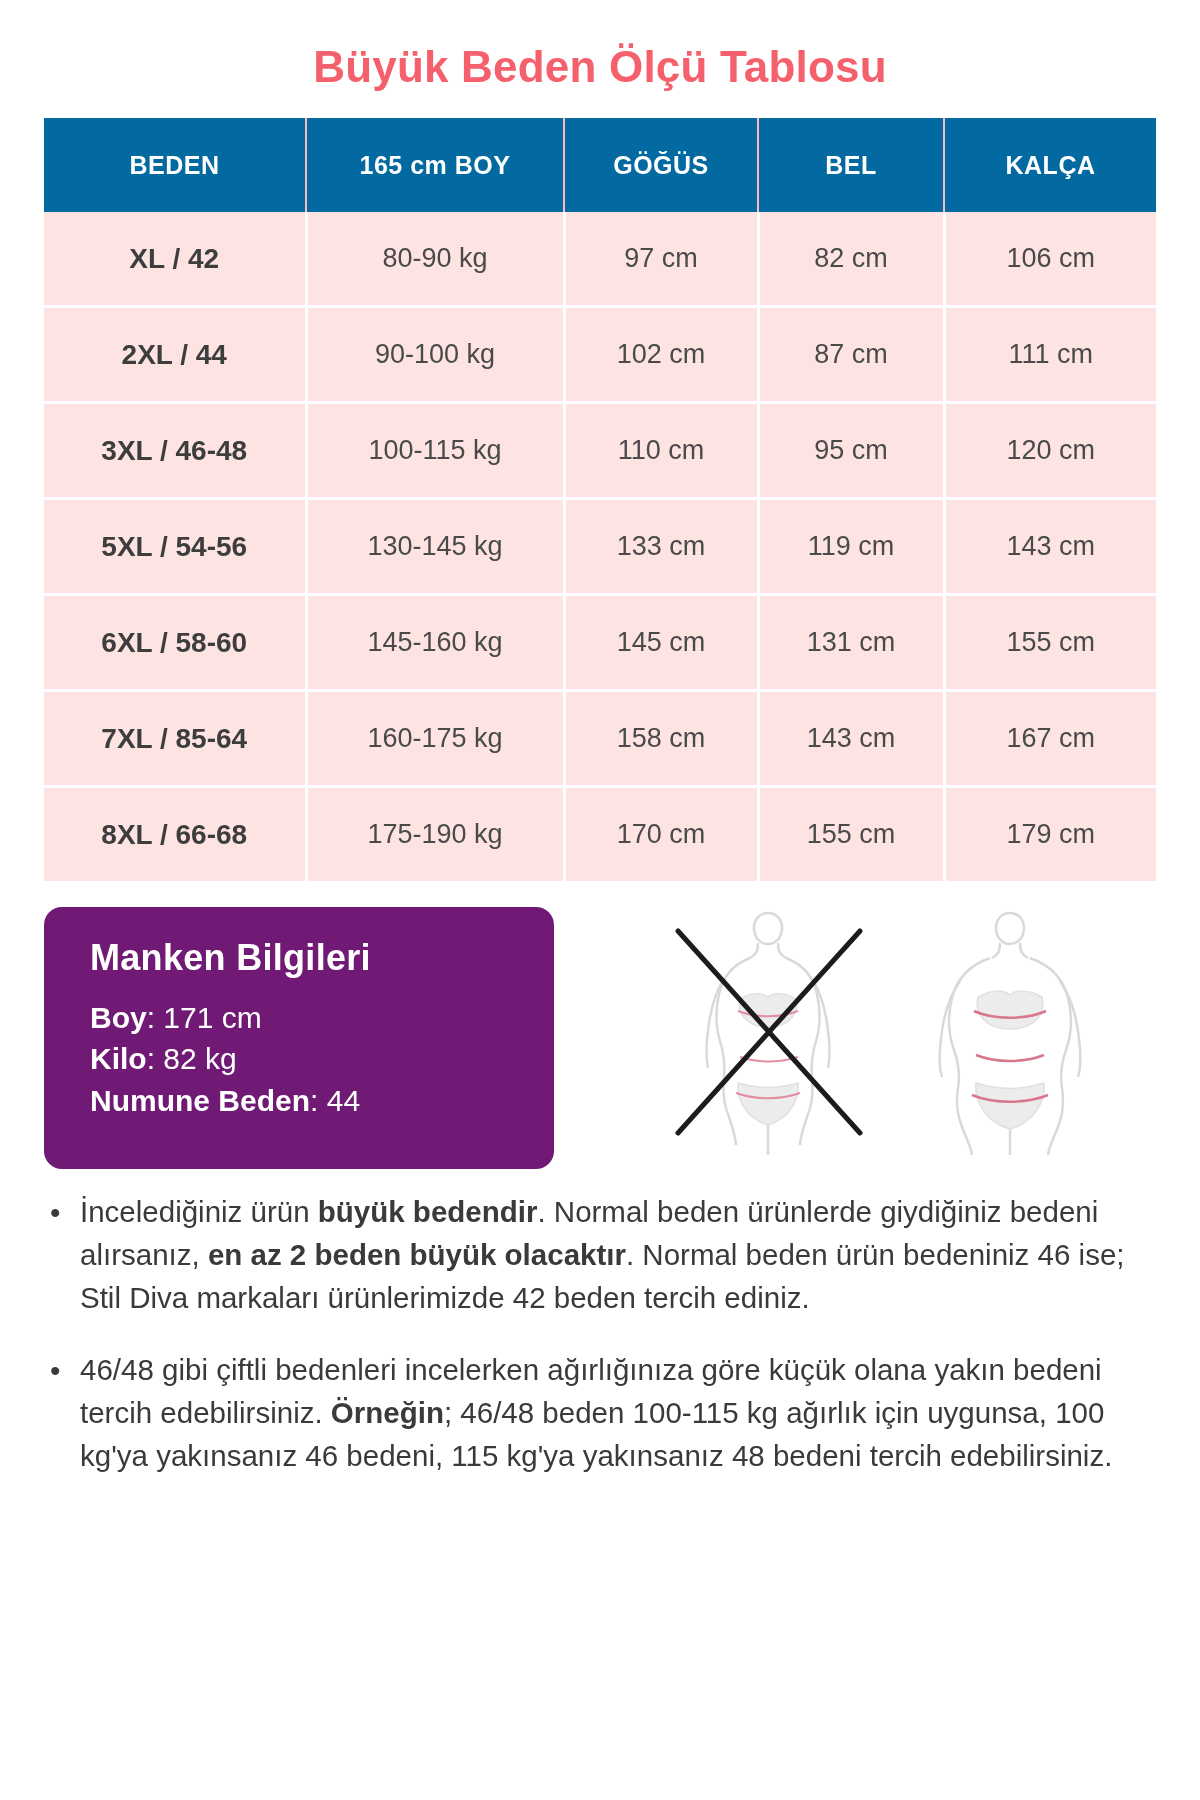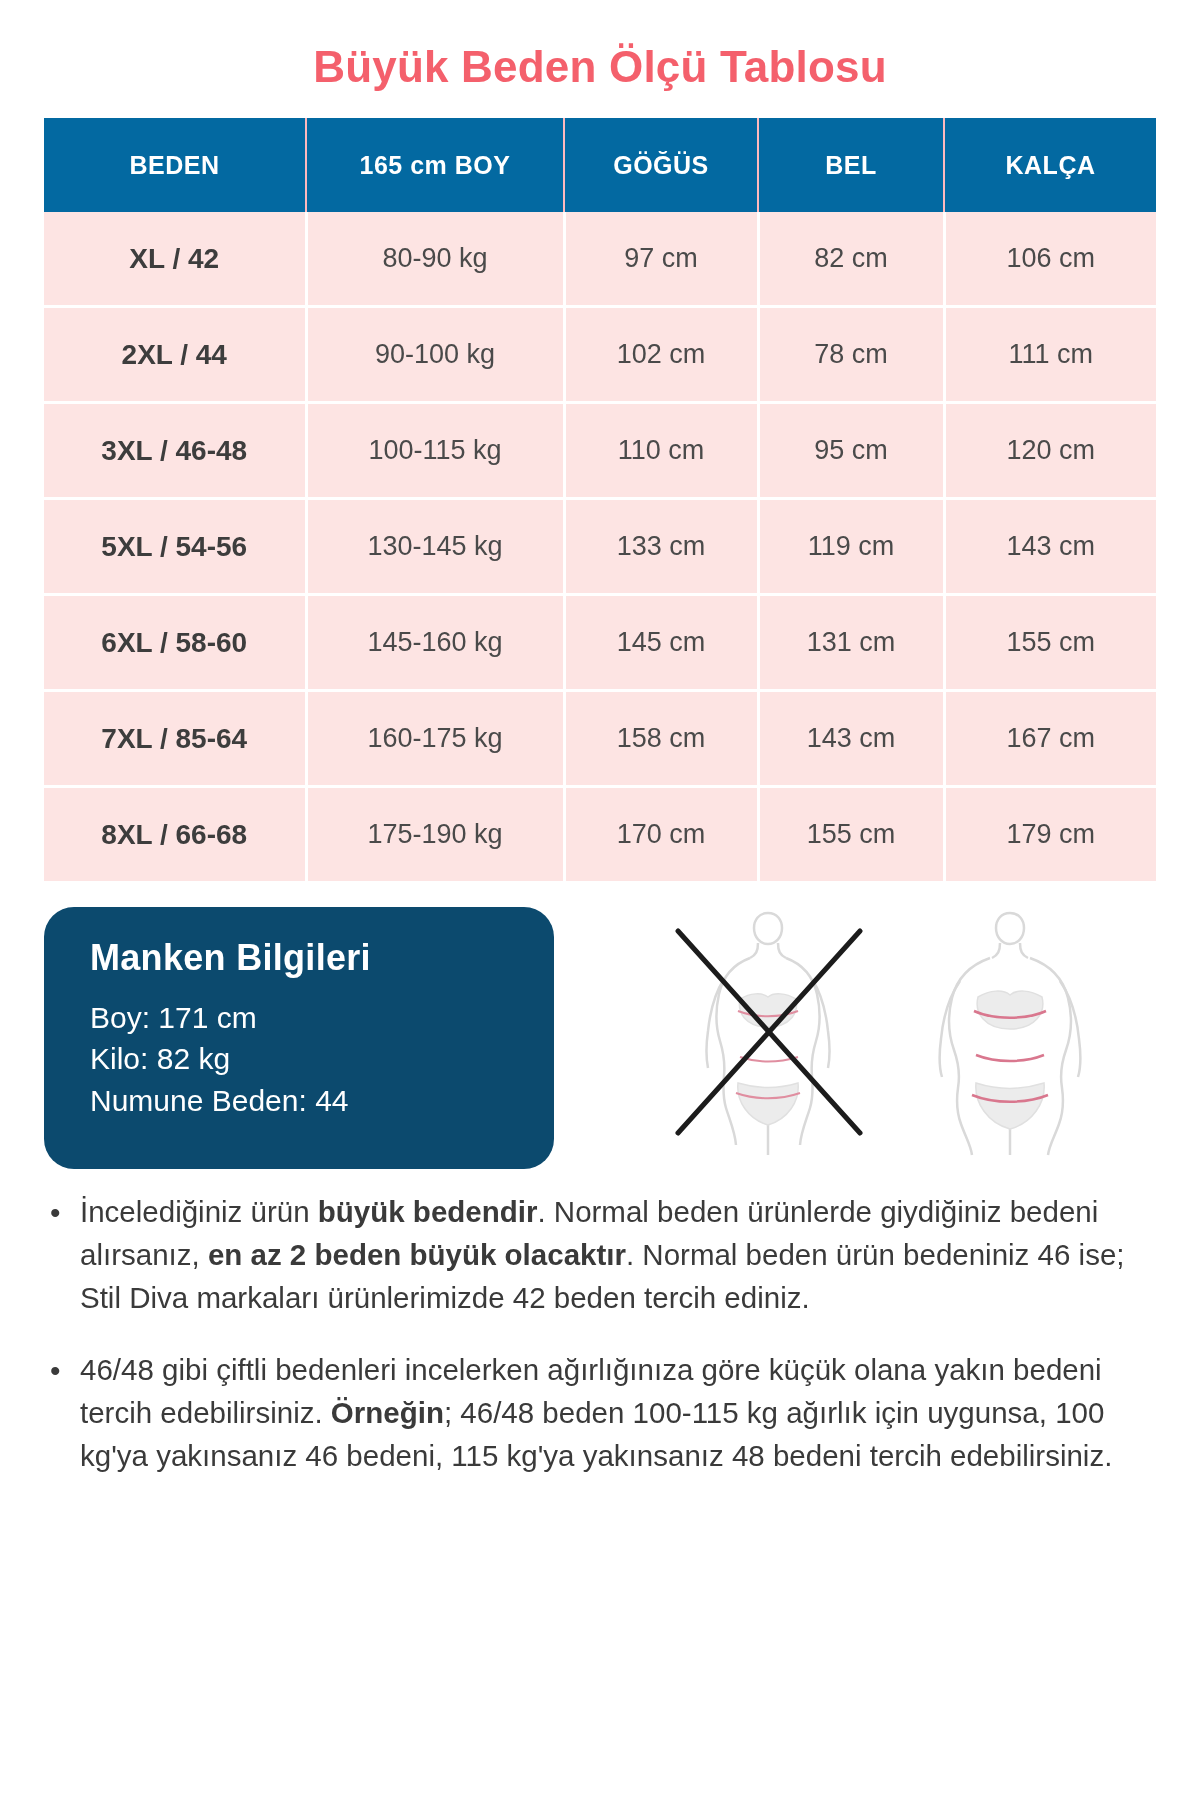--- a/index.html
+++ b/index.html
@@ -86,39 +86,39 @@
 
   
   .model-row {
     display: flex;
     align-items: flex-start;
     margin-top: 26px;
     height: 262px;
   }
   .model-card {
     width: 510px;
-    background: #0c4a6e;
-    border-radius: 30px;
+    background: #701a75;
+    border-radius: 18px;
     padding: 26px 34px 30px 46px;
     box-sizing: border-box;
     color: #ffffff;
     height: 262px;
   }
   .model-card h2 {
     margin: 4px 0 18px 0;
     font-size: 36px;
     font-weight: bold;
     letter-spacing: 0.3px;
   }
   .model-line {
     font-size: 30px;
     line-height: 1.38;
     font-weight: normal;
   }
-  .model-line b { font-weight: normal; }
+  .model-line b { font-weight: bold; }
 
   .figures {
     flex: 1;
     position: relative;
     height: 262px;
     margin-left: 44px;
   }
   .fig {
     position: absolute;
     top: 0;
@@ -179,21 +179,21 @@
         <td class="beden">XL / 42</td>
         <td>80-90 kg</td>
         <td>97 cm</td>
         <td>82 cm</td>
         <td>106 cm</td>
       </tr>
       <tr>
         <td class="beden">2XL / 44</td>
         <td>90-100 kg</td>
         <td>102 cm</td>
-        <td>78 cm</td>
+        <td>87 cm</td>
         <td>111 cm</td>
       </tr>
       <tr>
         <td class="beden">3XL / 46-48</td>
         <td>100-115 kg</td>
         <td>110 cm</td>
         <td>95 cm</td>
         <td>120 cm</td>
       </tr>
       <tr>

